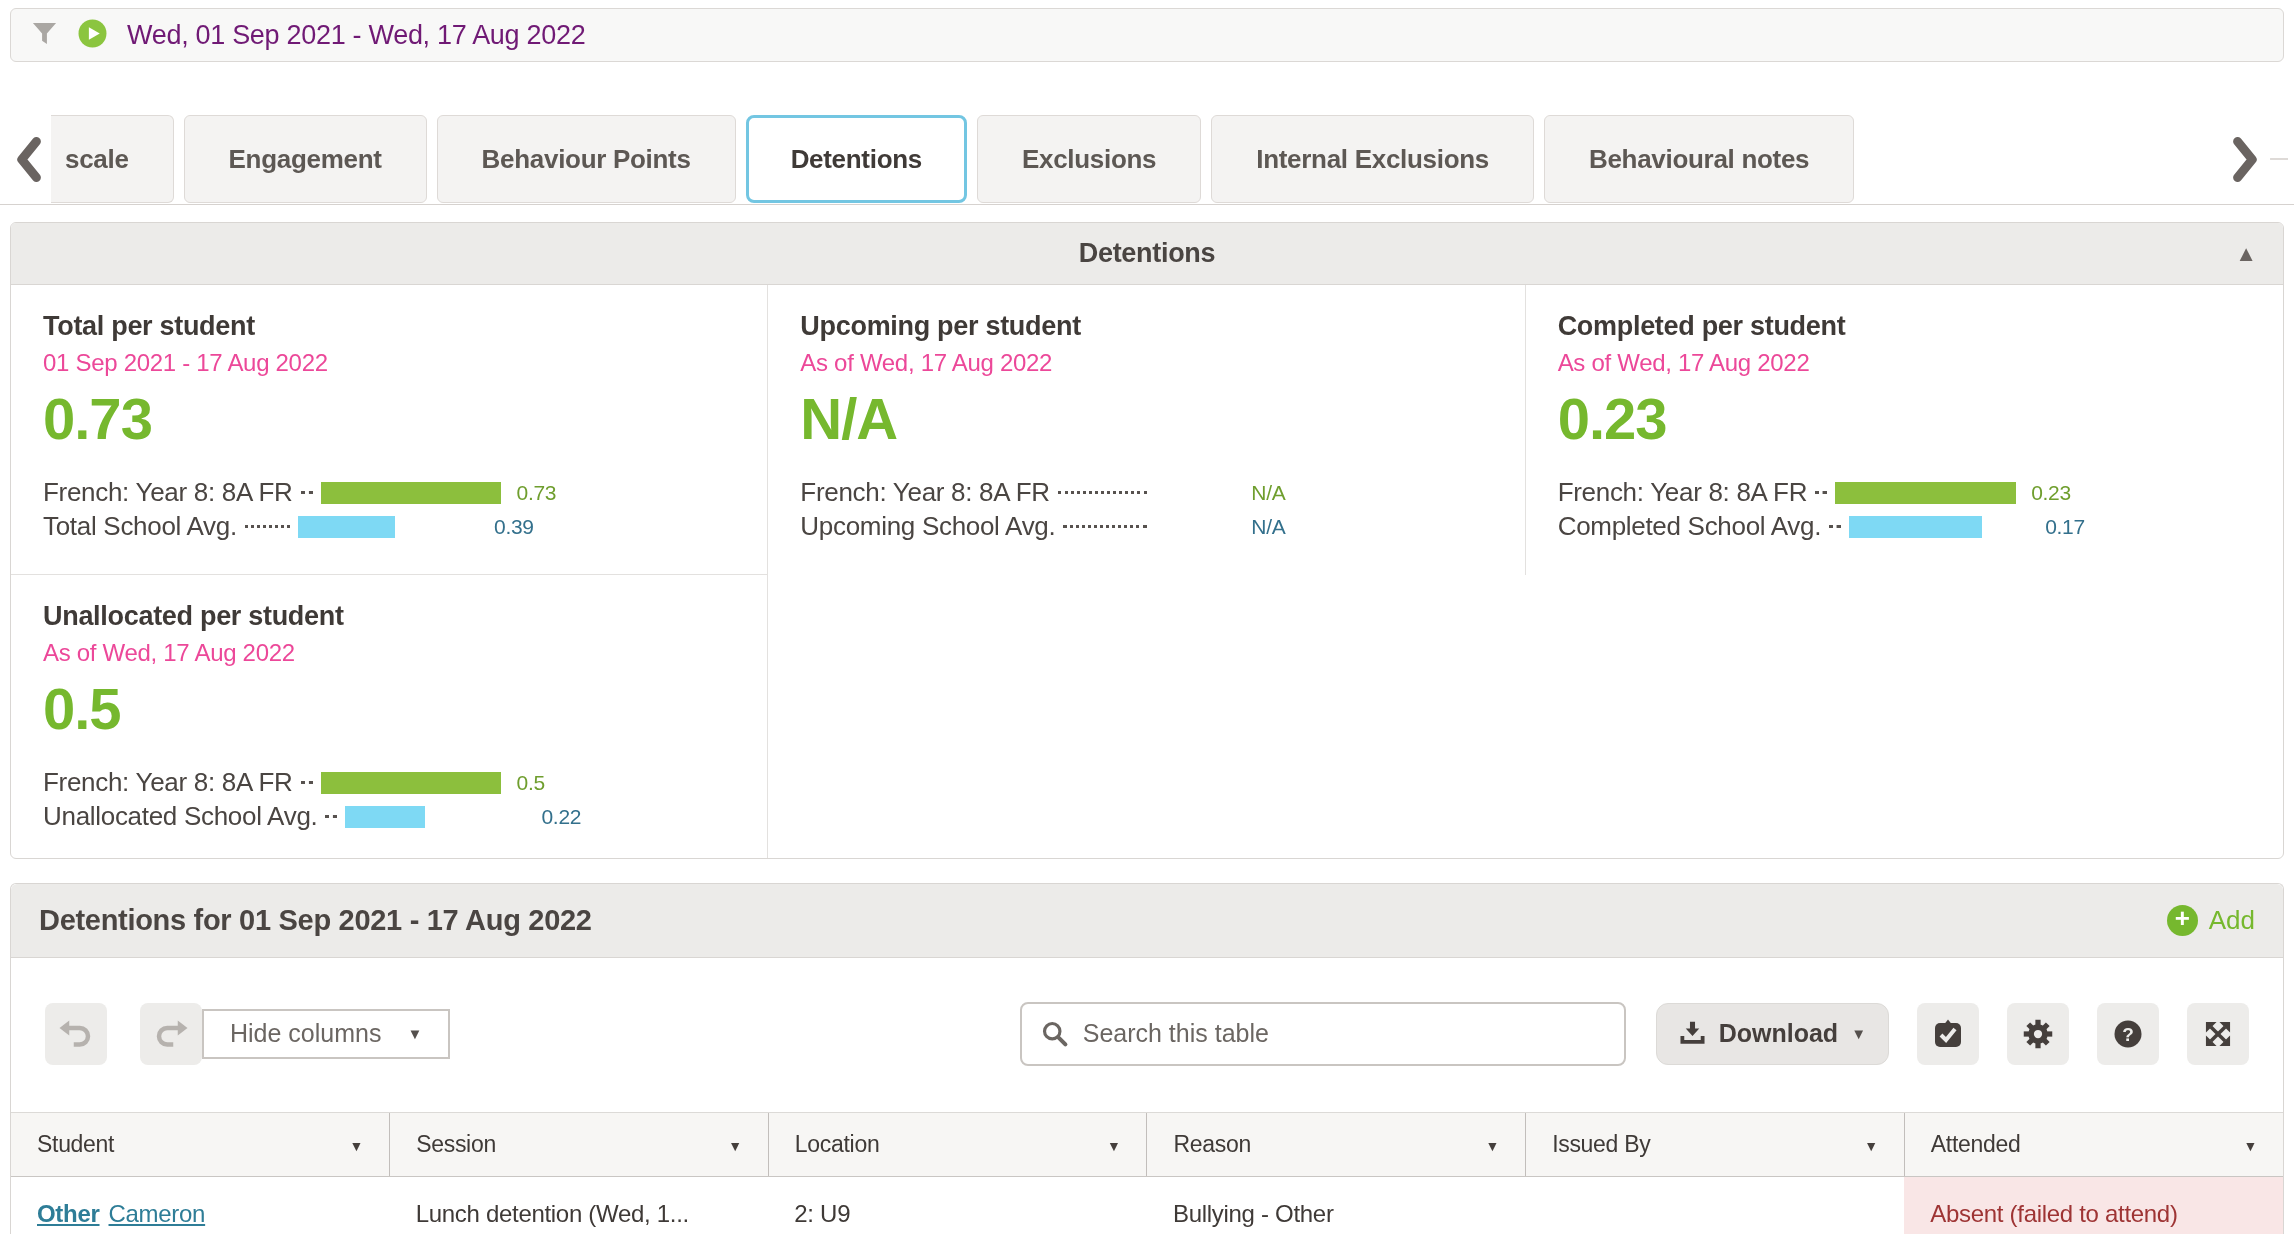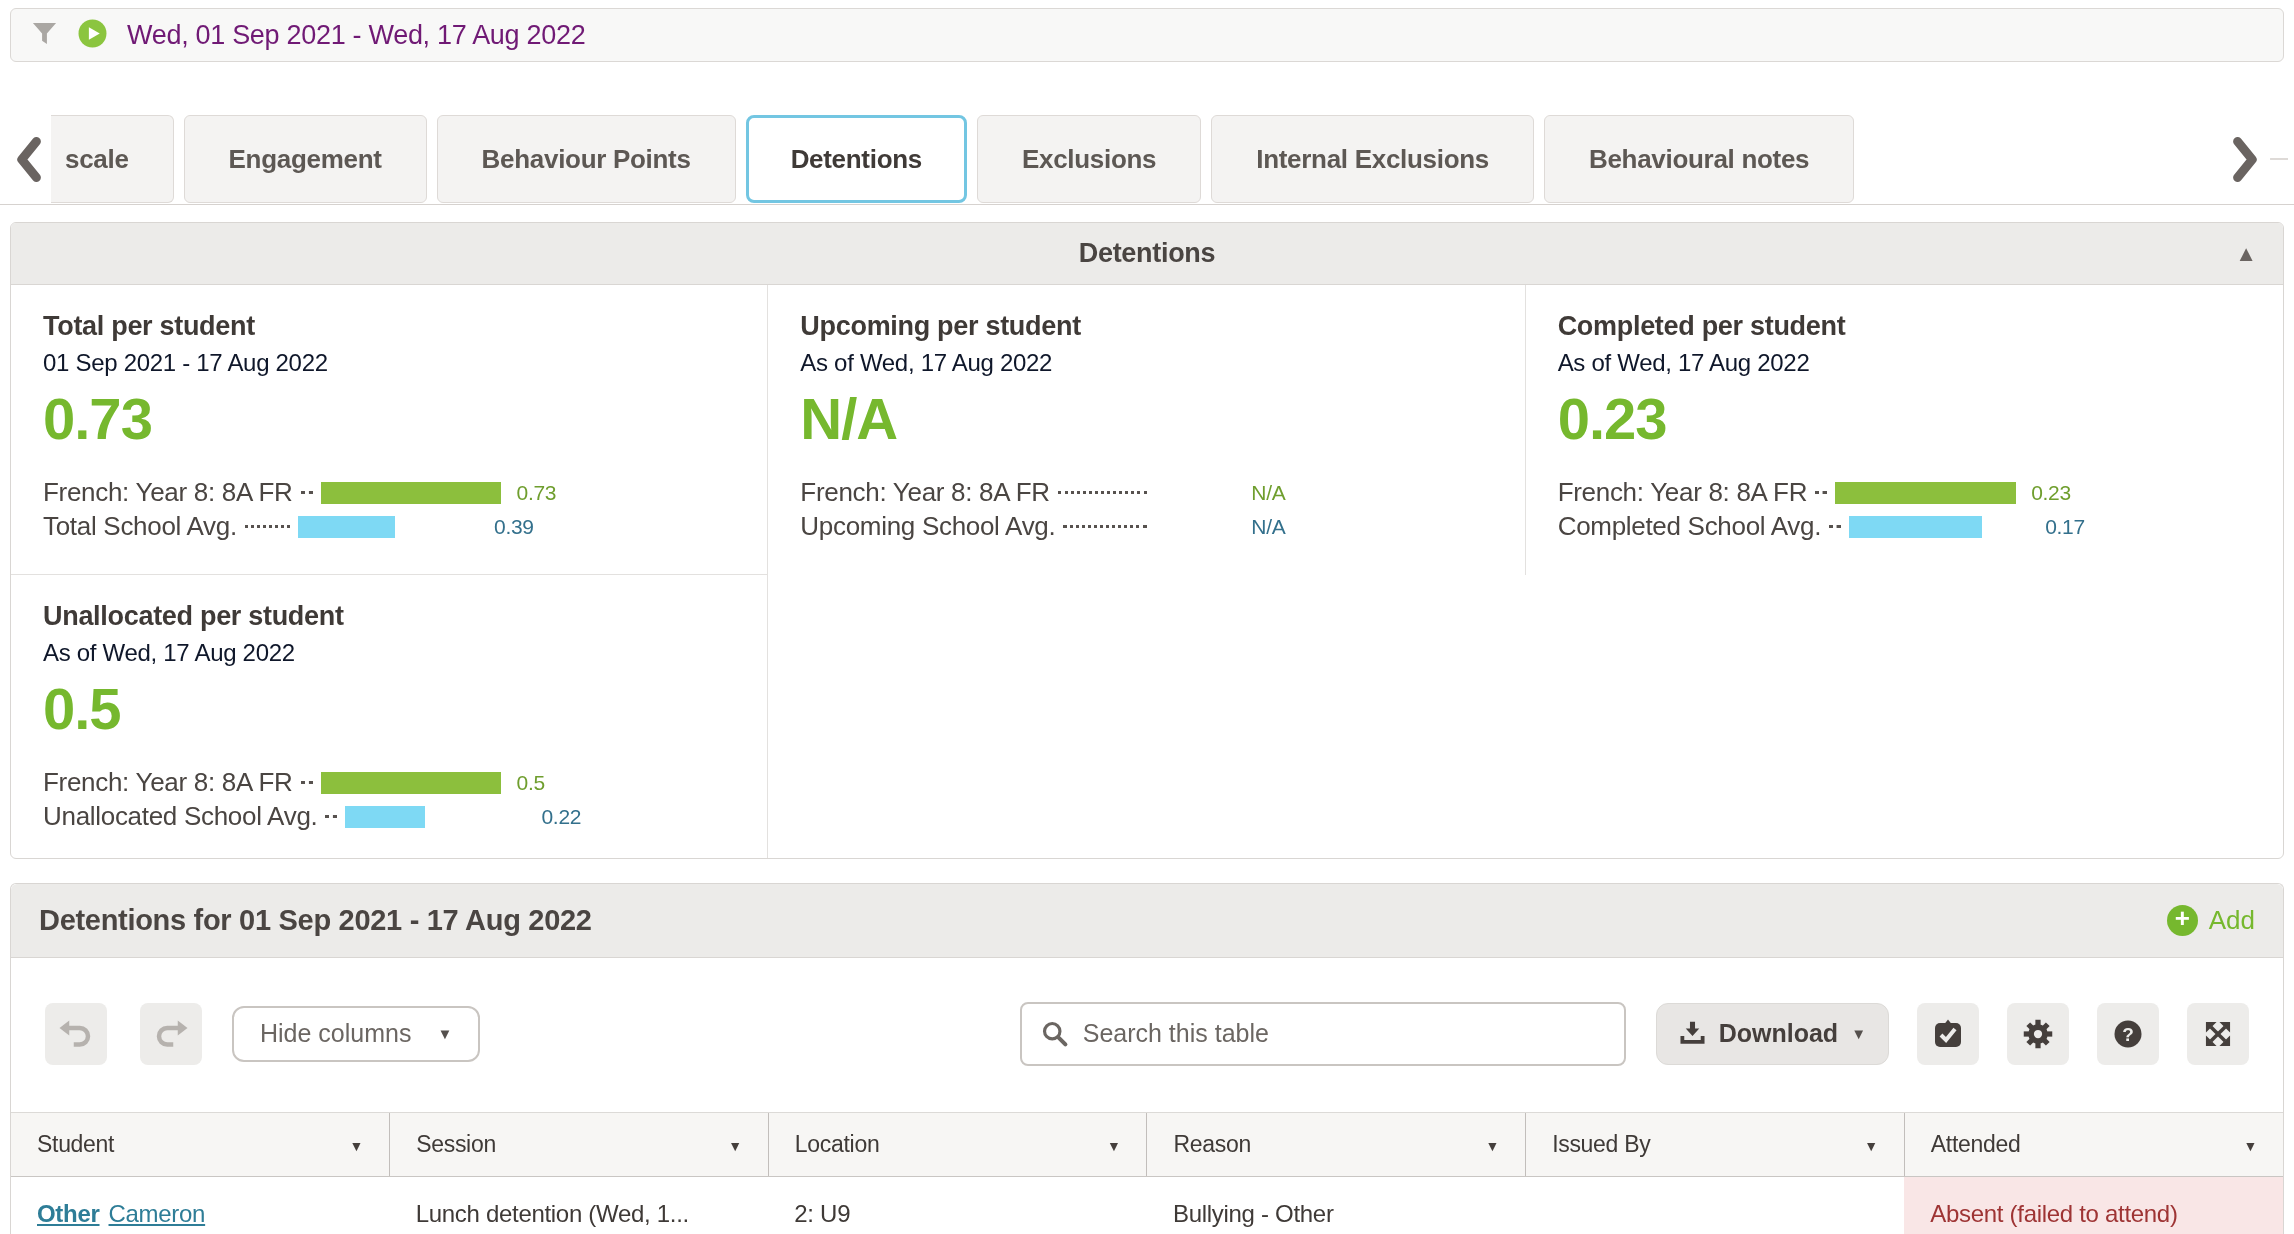--- a/index.html
+++ b/index.html
@@ -27,21 +27,21 @@
   .panel-header { position: relative; height: 62px; background: #ecebe9; border-bottom: 1px solid #d9d6d3;
     display: flex; align-items: center; justify-content: center; font-size: 27px; font-weight: bold; color: #4a4542; }
   .collapse-btn { position: absolute; right: 26px; top: 0; height: 62px; display: flex; align-items: center;
     background: none; border: none; font-size: 22px; color: #6a6461; cursor: pointer; }
   .cards { display: grid; grid-template-columns: 1fr 1fr 1fr; }
   .cell { padding: 26px 32px 24px; min-height: 290px; }
   .cell.r2 { min-height: 262px; }
   .b-r { border-right: 1px solid #e3e1df; }
   .b-b { border-bottom: 1px solid #e3e1df; }
   .card-title { font-size: 27px; font-weight: bold; color: #3f3a37; }
-  .card-sub { font-size: 24px; color: #0f172a; margin-top: 7px; }
+  .card-sub { font-size: 24px; color: #ec4899; margin-top: 7px; }
   .card-big { font-size: 58px; font-weight: bold; color: #76b82e; line-height: 1.05; margin: 12px 0 26px; letter-spacing: -1px; }
   .stat-row { display: flex; align-items: center; width: 505px; max-width: 100%; height: 34px; }
   .stat-label { font-size: 26px; color: #4a4542; white-space: nowrap; flex: 0 0 auto; }
   .stat-dots { flex: 1 1 auto; min-width: 12px; height: 0; border-bottom: 3px dotted #57524f; margin: 0 8px; }
   .stat-chart { width: 190px; flex: none; height: 24px; position: relative; }
   .no-bar .stat-chart { width: 90px; }
   .stat-bar { position: absolute; left: 0; top: 1px; height: 22px; }
   .stat-value { width: 60px; flex: none; font-size: 21px; padding-left: 6px; }
   .val-green { color: #6f9e2e; }
   .val-teal { color: #33708c; }
@@ -53,21 +53,21 @@
   .sec-title { flex: 1; font-size: 29px; font-weight: bold; color: #4a4542; }
   .add-btn { display: flex; align-items: center; gap: 11px; background: none; border: none;
     color: #76b82e; font-size: 26px; font-family: inherit; cursor: pointer; }
   .plus-circle { width: 31px; height: 31px; border-radius: 50%; background: #76b82e; color: #fff;
     display: flex; align-items: center; justify-content: center; font-size: 26px; font-weight: bold; padding-bottom: 3px; }
 
   .toolbar { display: flex; align-items: center; padding: 44px 34px 46px; background: #fff; }
   .icon-btn { width: 62px; height: 62px; border-radius: 8px; background: #edecea; border: none;
     display: flex; align-items: center; justify-content: center; cursor: pointer; flex: none; }
   .redo { margin-left: 33px; }
-  .hc-btn { margin-left: 30px; height: 56px; border: 2px solid #c9c5c1; border-radius: 12px; background: #fff;
+  .hc-btn { height: 50px; border: 2px solid #c9c5c1; border-radius: 0; background: #fff;
     padding: 0 26px; font-size: 25px; color: #6b6662; font-family: inherit; display: flex; align-items: center; gap: 26px; cursor: pointer; }
   .caret { font-size: 15px; color: #55504d; }
   .spacer { flex: 1; }
   .search { width: 606px; height: 64px; border: 2px solid #c9c5c1; border-radius: 8px; background: #fff;
     display: flex; align-items: center; padding: 0 18px; gap: 14px; }
   .search input { border: none; outline: none; flex: 1; font-size: 25px; color: #4a4542; font-family: Liberation Sans, sans-serif; background: transparent; }
   .search input::placeholder { color: #6b6662; opacity: 1; }
   .dl-btn { margin-left: 30px; height: 62px; background: #e8e6e4; border: 1px solid #dcdad7; border-radius: 12px;
     padding: 0 22px; display: flex; align-items: center; gap: 13px; font-size: 25px; font-weight: bold; color: #453f3c;
     font-family: inherit; cursor: pointer; }

